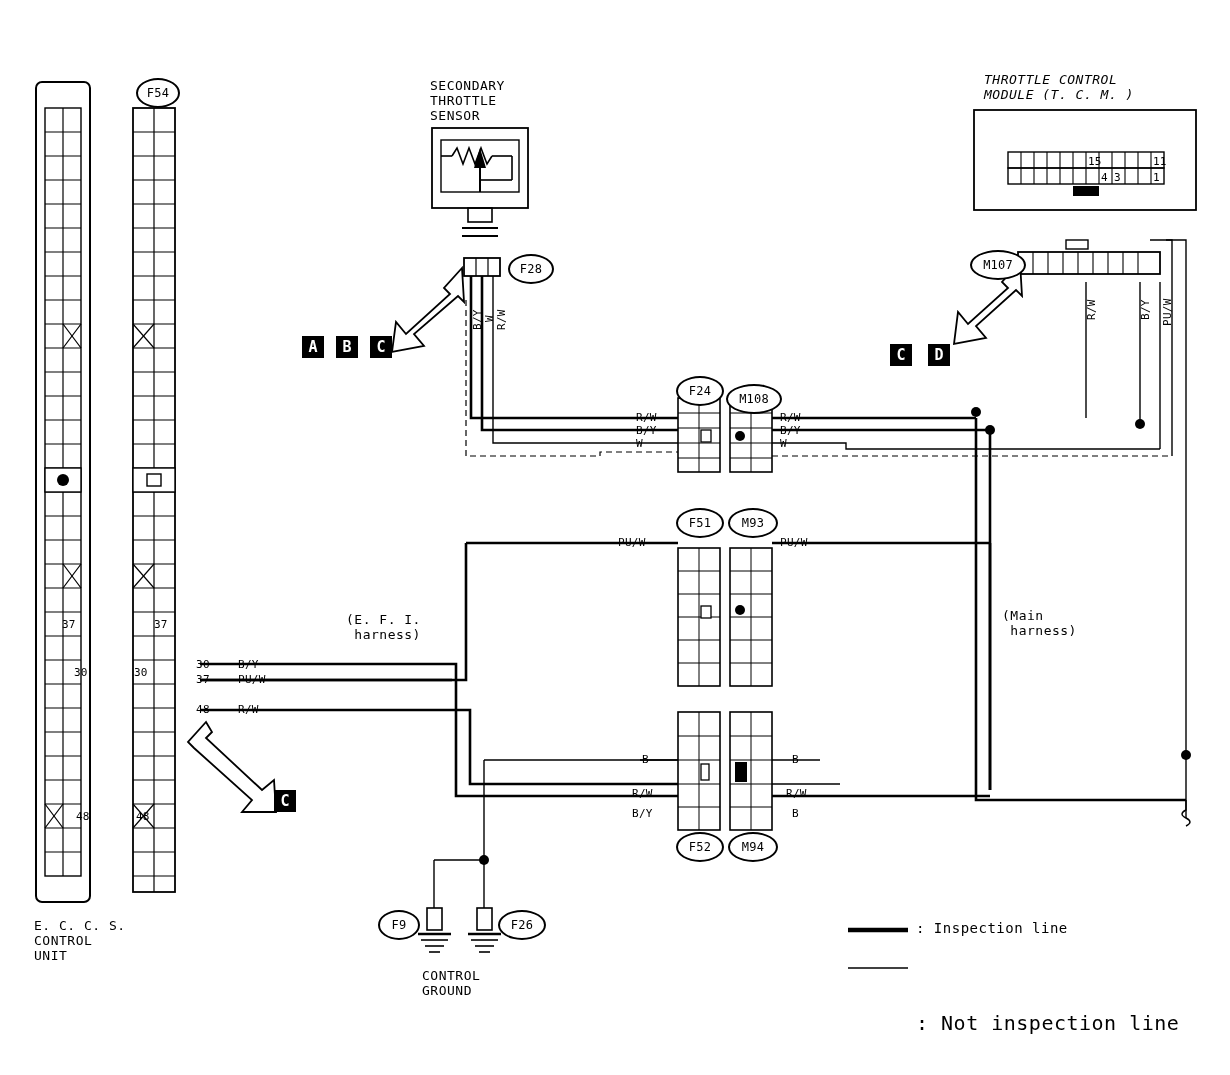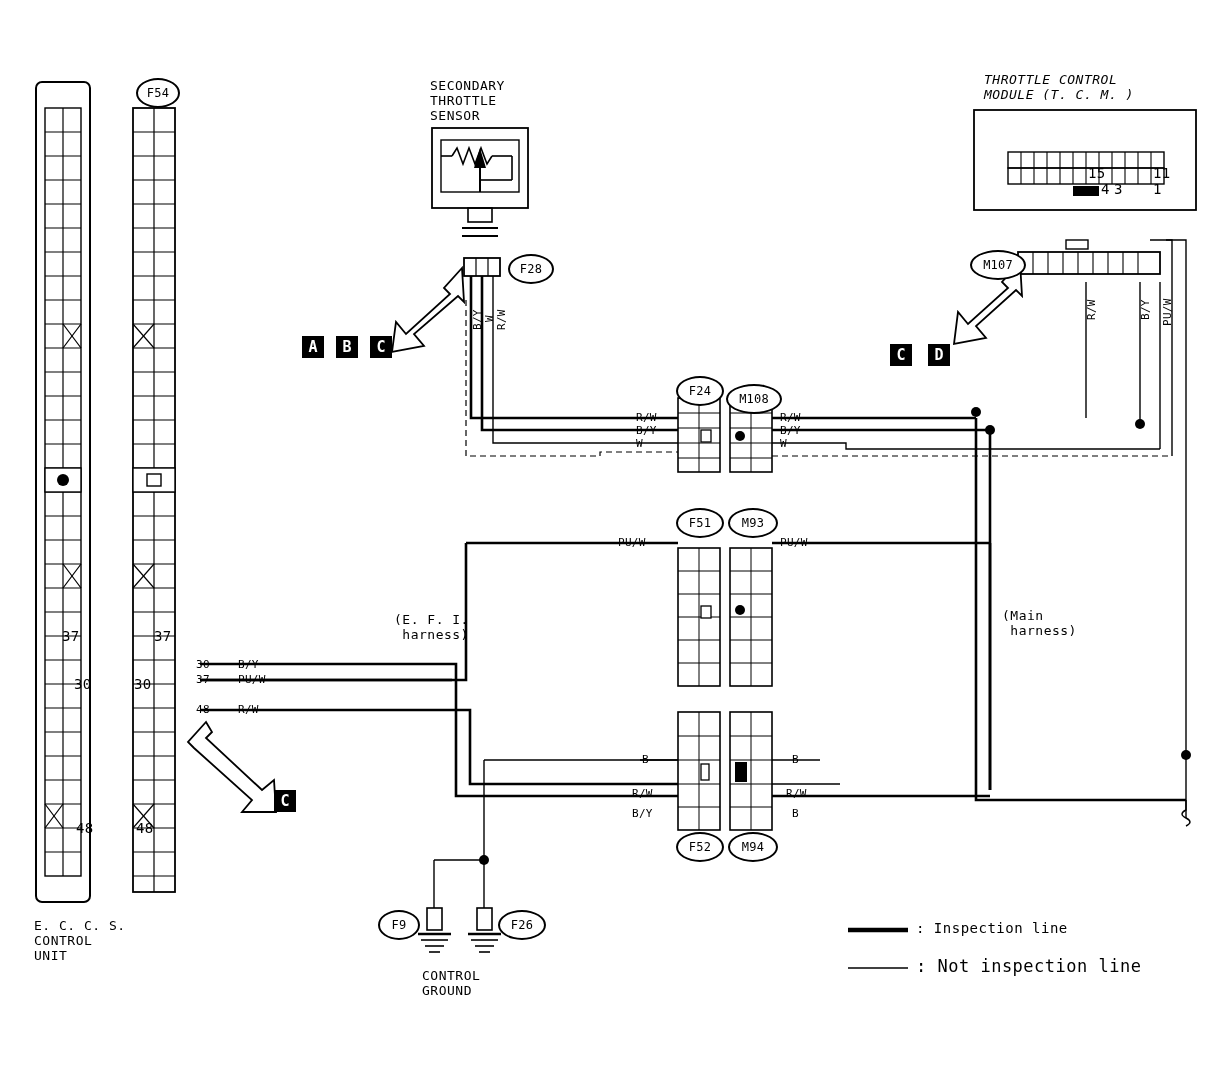--- a/index.html
+++ b/index.html
@@ -28,21 +28,21 @@
   .lbl {
     position: absolute;
     font-family: "DejaVu Sans Mono", monospace;
     font-size: 13px;
     line-height: 15px;
     letter-spacing: 0.5px;
     white-space: pre;
     color: #000;
   }
   .lbl.sm { font-size: 11px; letter-spacing: 0.3px; }
-  .lbl.xs { font-size: 14px; letter-spacing: 0.2px; margin-top: 12px; }
+  .lbl.xs { font-size: 11px; letter-spacing: 0.2px; }
   .lbl.vert {
     transform-origin: left top;
     transform: rotate(-90deg);
   }
   .badge {
     position: absolute;
     width: 22px;
     height: 22px;
     background: #000;
     color: #fff;
@@ -420,21 +420,21 @@
   <div class="lbl xs" style="left:134px; top:665px;">30</div>
   <div class="lbl xs" style="left:136px; top:809px;">48</div>
 
   <div class="lbl sm" style="left:196px; top:657px;">30</div>
   <div class="lbl sm" style="left:238px; top:657px;">B/Y</div>
   <div class="lbl sm" style="left:196px; top:672px;">37</div>
   <div class="lbl sm" style="left:238px; top:672px;">PU/W</div>
   <div class="lbl sm" style="left:196px; top:702px;">48</div>
   <div class="lbl sm" style="left:238px; top:702px;">R/W</div>
 
-  <div class="lbl" style="left:346px; top:612px;margin-left:48px;">(E. F. I.
+  <div class="lbl" style="left:346px; top:612px;">(E. F. I.
  harness)</div>
   <div class="lbl" style="left:1002px; top:608px;">(Main
  harness)</div>
 
   <div class="lbl" style="left:422px; top:968px;">CONTROL
 GROUND</div>
 
   <div class="lbl sm vert" style="left:470px; top:330px;">B/Y</div>
   <div class="lbl sm vert" style="left:482px; top:322px;">W</div>
   <div class="lbl sm vert" style="left:494px; top:330px;">R/W</div>
@@ -474,15 +474,15 @@
   <div class="conn-oval" style="left:498px; top:910px; width:44px; height:26px;">F26</div>
 
   <div class="badge" style="left:302px; top:336px;">A</div>
   <div class="badge" style="left:336px; top:336px;">B</div>
   <div class="badge" style="left:370px; top:336px;">C</div>
   <div class="badge" style="left:890px; top:344px;">C</div>
   <div class="badge" style="left:928px; top:344px;">D</div>
   <div class="badge" style="left:274px; top:790px;">C</div>
 
   <div class="lbl" style="left:916px; top:921px; font-size:14px;">: Inspection line</div>
-  <div class="lbl" style="left:916px; top:959px; font-size:17px;">: Not inspection line</div>
+  <div class="lbl" style="left:916px; top:1016px; font-size:20px;">: Not inspection line</div>
 
 </div>
 
 </body></html>

